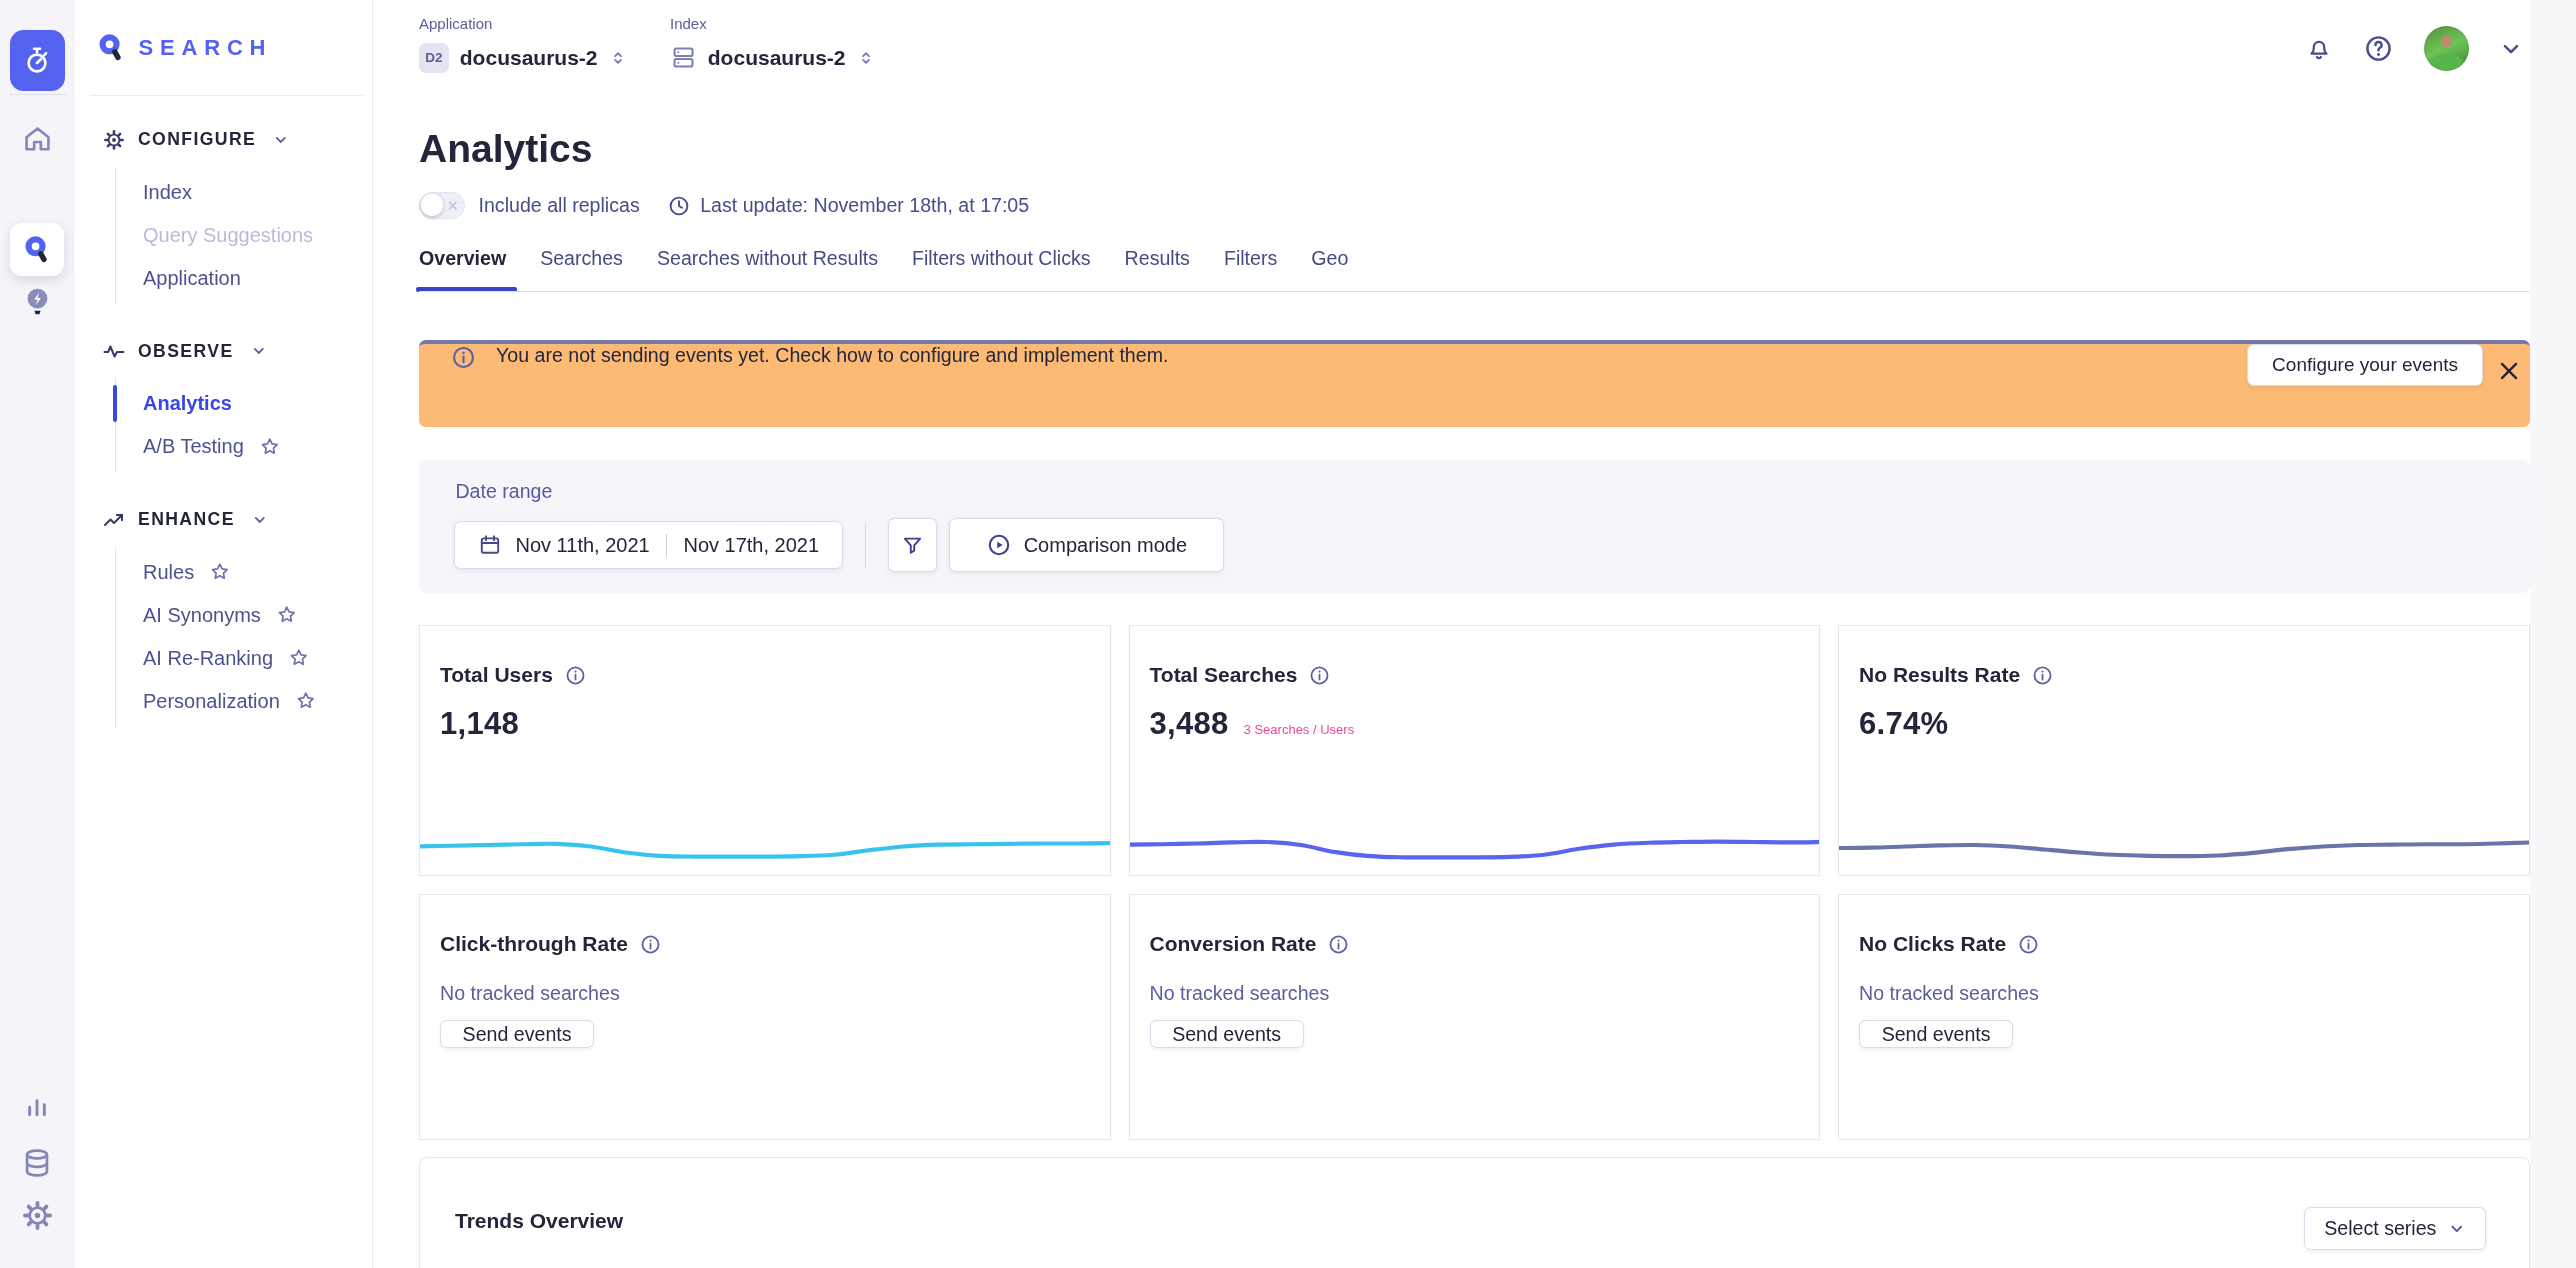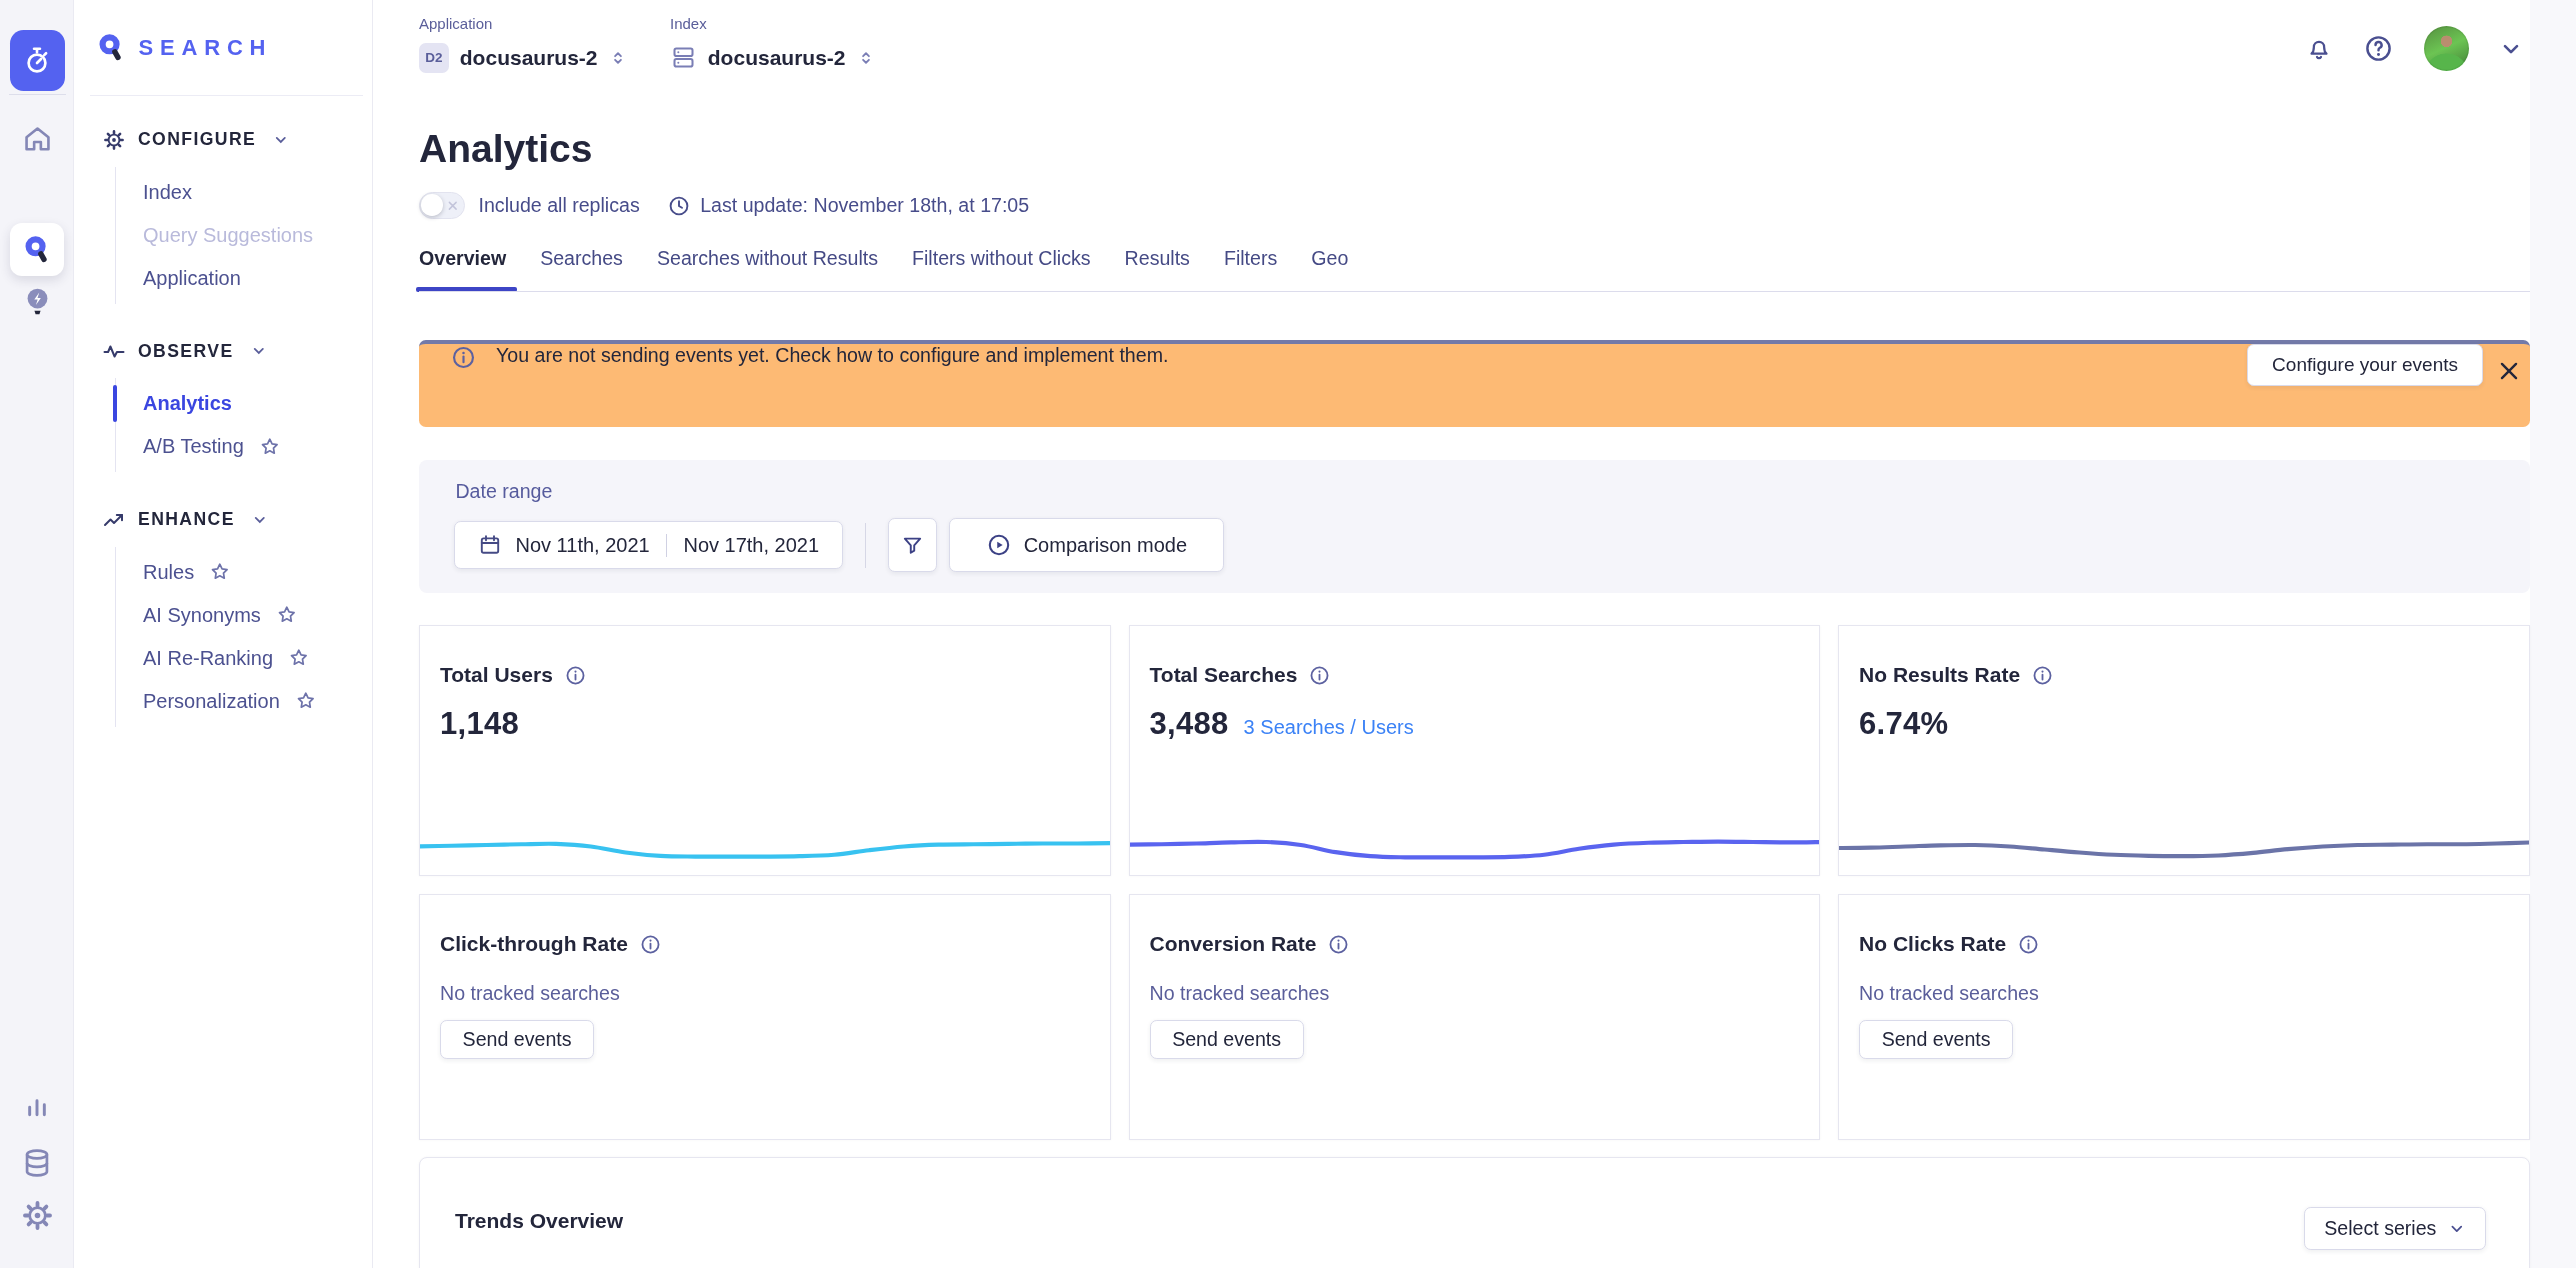--- a/index.html
+++ b/index.html
@@ -105,24 +105,24 @@
   .stats { top:625px; }
   .metrics { top:894px; }
   .card { position:relative; background:#fff; border:1.4px solid #e6e6f0; border-radius:0; overflow:hidden; box-shadow:0 0.7px 2.7px rgba(35,38,59,.04); }
   .stats .card { height:251px; }
   .metrics .card { height:246px; }
   .card-title-row { display:flex; align-items:center; gap:10.8px; padding:37px 0 0 20px; }
   .card-title { font-size:21px; font-weight:bold; color:#23263b; }
   .card-info { color:#5c61a0; }
   .card-value-row { display:flex; align-items:baseline; gap:15px; padding:19px 0 0 20px; }
   .card-value { font-size:31px; font-weight:600; color:#23263b; letter-spacing:0.3px; }
-  .card-sub { font-size:20px; color:#3b82f6; }
+  .card-sub { font-size:13px; color:#ec4899; }
   .spark { position:absolute; left:-2.7px; right:-2.7px; bottom:5.4px; height:47px; width:calc(100% + 5.4px); }
   .card-note { padding:26px 0 0 20px; font-size:19.6px; color:#5a5e9a; }
-  .send-btn { margin:15px 0 0 20px; height:39px; padding:0 21.6px; font-size:19.6px;text-align:right; }
+  .send-btn { margin:15px 0 0 20px; height:28px; padding:0 21.6px; font-size:19.6px;text-align:right; }
 
   
   .trends { position:absolute; left:46px; top:1157px; width:2111px; height:243px; background:#fff; border:1.4px solid #e6e6f0; border-radius:8px; box-shadow:0 0.7px 2.7px rgba(35,38,59,.04); }
   .trends-title { position:absolute; left:35px; top:51px; font-size:21px; font-weight:bold; color:#23263b; }
   .select-btn { position:absolute; right:43px; top:49px; height:43px; padding:0 19px; font-size:19.6px; }
   .select-btn .s-chevron { color:#4a4f90; }
 </style>
 </head>
 <body>
 

